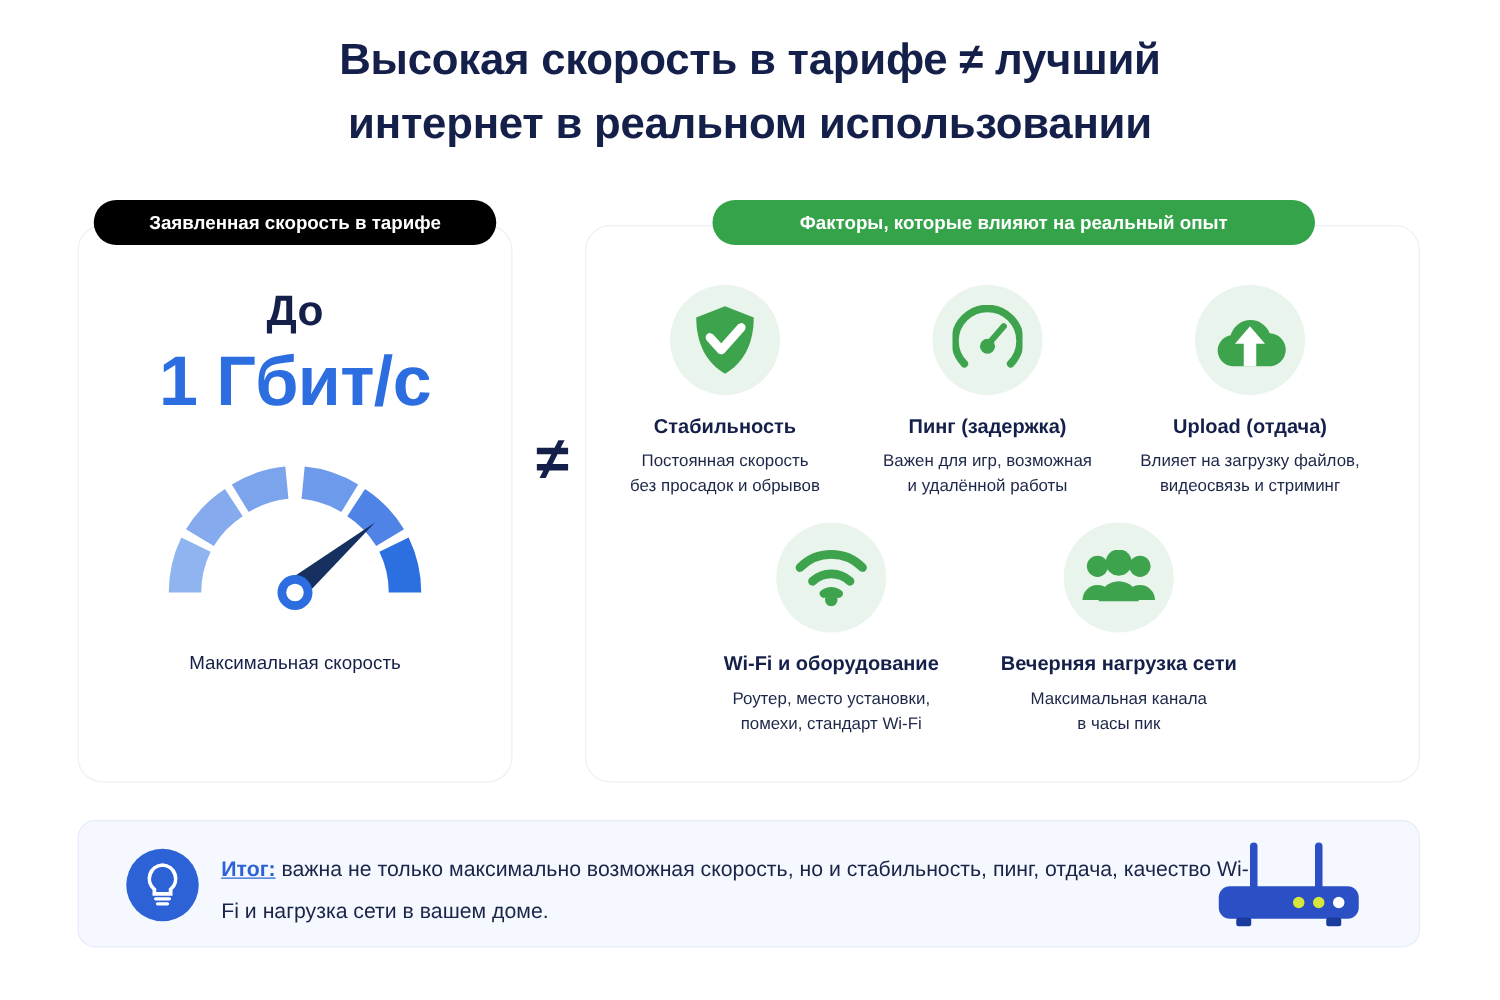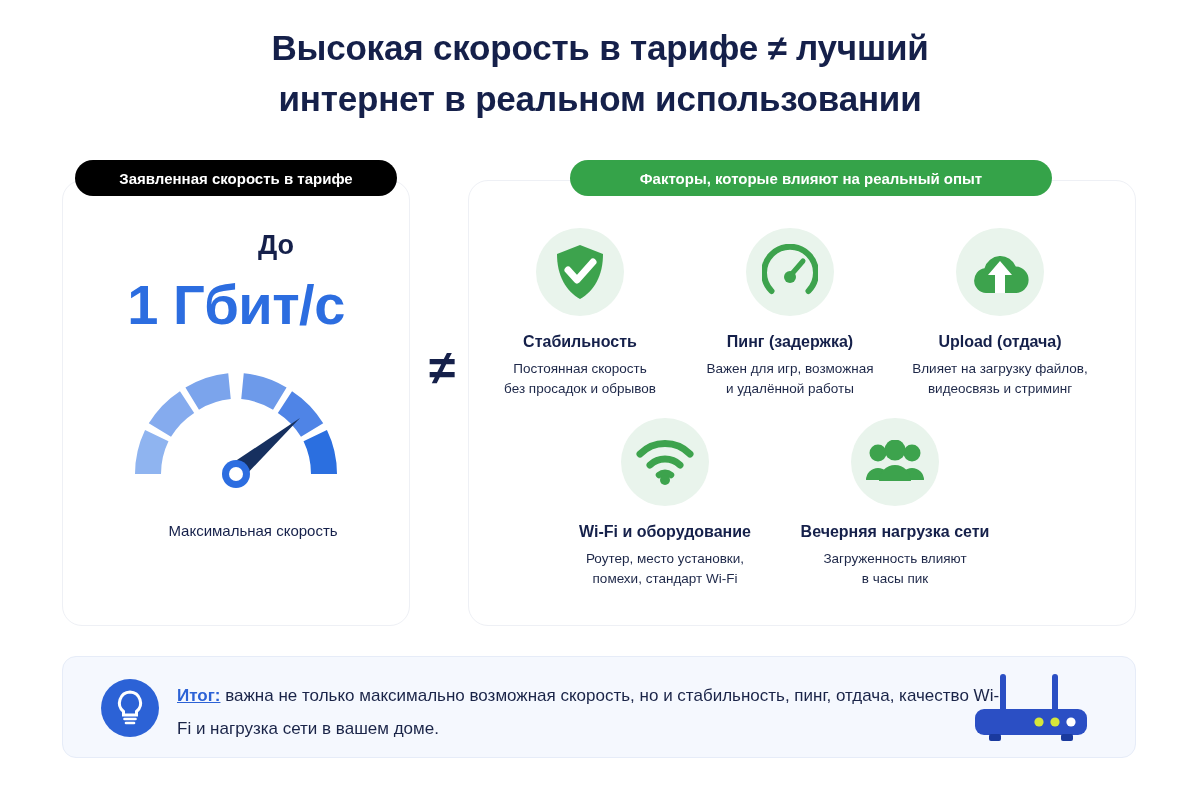--- a/index.html
+++ b/index.html
@@ -57,24 +57,23 @@
     padding: 0 20px;
   }
   .pill-blue  { left: 75px;  top: 160px; width: 322px; background: #000000; }
   .pill-green { left: 570px; top: 160px; width: 482px; background: #35a349; }
 
   
   .upto {
     position: absolute;
     left: 62px; top: 230px; width: 348px;
     text-align: center;
-    font-size: 27px;
-    font-weight: bold;
-    color: #15204a;
-    margin-left: 40px;
+    font-size: 34px;
+    font-weight: bold;
+    color: #15204a;
   }
   .bigspeed {
     position: absolute;
     left: 62px; top: 272px; width: 348px;
     text-align: center;
     font-size: 56px;
     font-weight: bold;
     color: #2c6de0;
     letter-spacing: -0.5px;
   }
@@ -83,21 +82,20 @@
     left: 116px; top: 352px;
     width: 240px; height: 150px;
   }
   .gauge-caption {
     position: absolute;
     left: 62px; top: 518px; width: 348px;
     text-align: center;
     font-size: 15px;
     line-height: 25px;
     color: #15204a;
-    padding-left: 17px;
   }
   .gauge-caption span { display: block; }
 
   
   .neq {
     position: absolute;
     left: 414px; top: 340px;
     width: 56px;
     text-align: center;
     font-size: 48px;
@@ -291,21 +289,21 @@
       <circle cx="13" cy="13" r="8.5" fill="#3da34d"></circle>
       <path d="M1 40 A 12 12 0 0 1 25 40 Z" fill="#3da34d"></path>
       <circle cx="47" cy="13" r="8.5" fill="#3da34d"></circle>
       <path d="M35 40 A 12 12 0 0 1 59 40 Z" fill="#3da34d"></path>
       <circle cx="30" cy="10" r="10.5" fill="#3da34d"></circle>
       <path d="M14 41 A 16 16 0 0 1 46 41 Z" fill="#3da34d"></path>
     </svg>
   </div>
   <div class="factor-title">Вечерняя нагрузка сети</div>
   <div class="factor-desc">
-    <span>Загруженность влияют</span>
+    <span>Максимальная канала</span>
     <span>в часы пик</span>
   </div>
 </div>
 
 <div class="summary">
   <div class="bulb-circle">
     <svg width="30" height="36" viewBox="0 0 30 36">
       <path d="M15 2 A 11 11 0 0 0 8.5 21.5 L8.5 25 L21.5 25 L21.5 21.5 A 11 11 0 0 0 15 2 Z" fill="none" stroke="#ffffff" stroke-width="3"></path>
       <line x1="9.5" y1="29" x2="20.5" y2="29" stroke="#ffffff" stroke-width="2.6" stroke-linecap="round"></line>
       <line x1="11" y1="33" x2="19" y2="33" stroke="#ffffff" stroke-width="2.6" stroke-linecap="round"></line>

